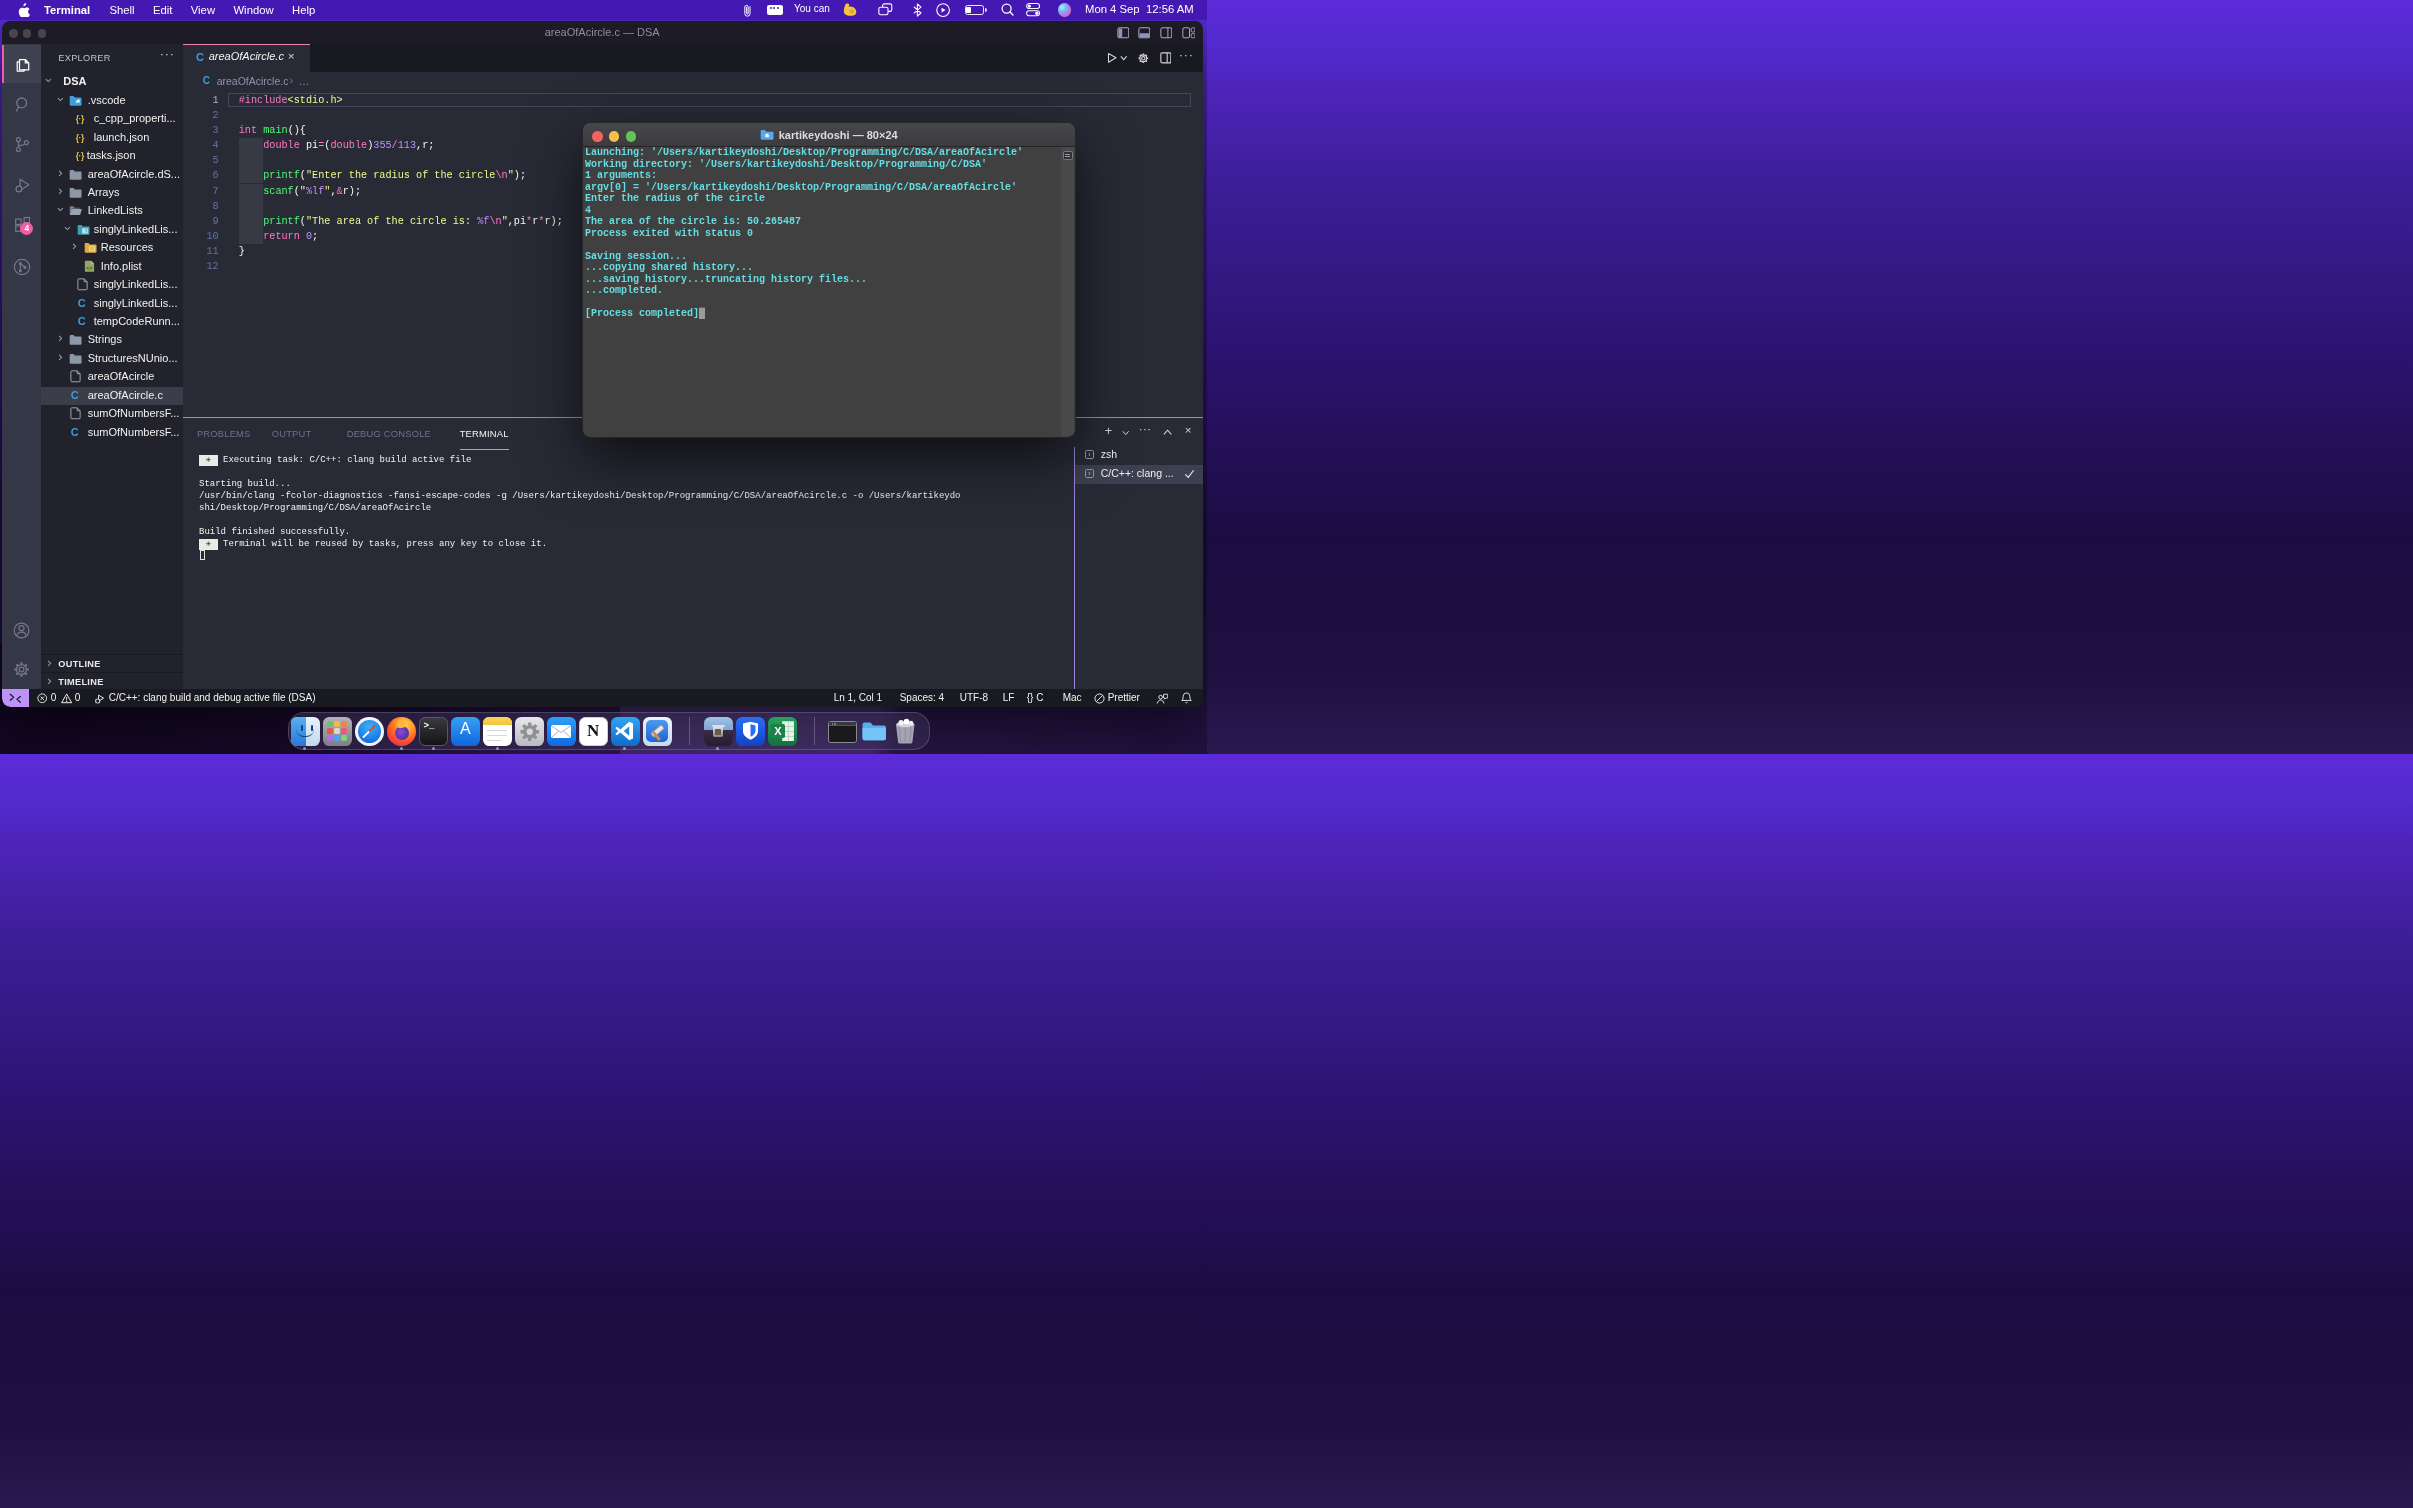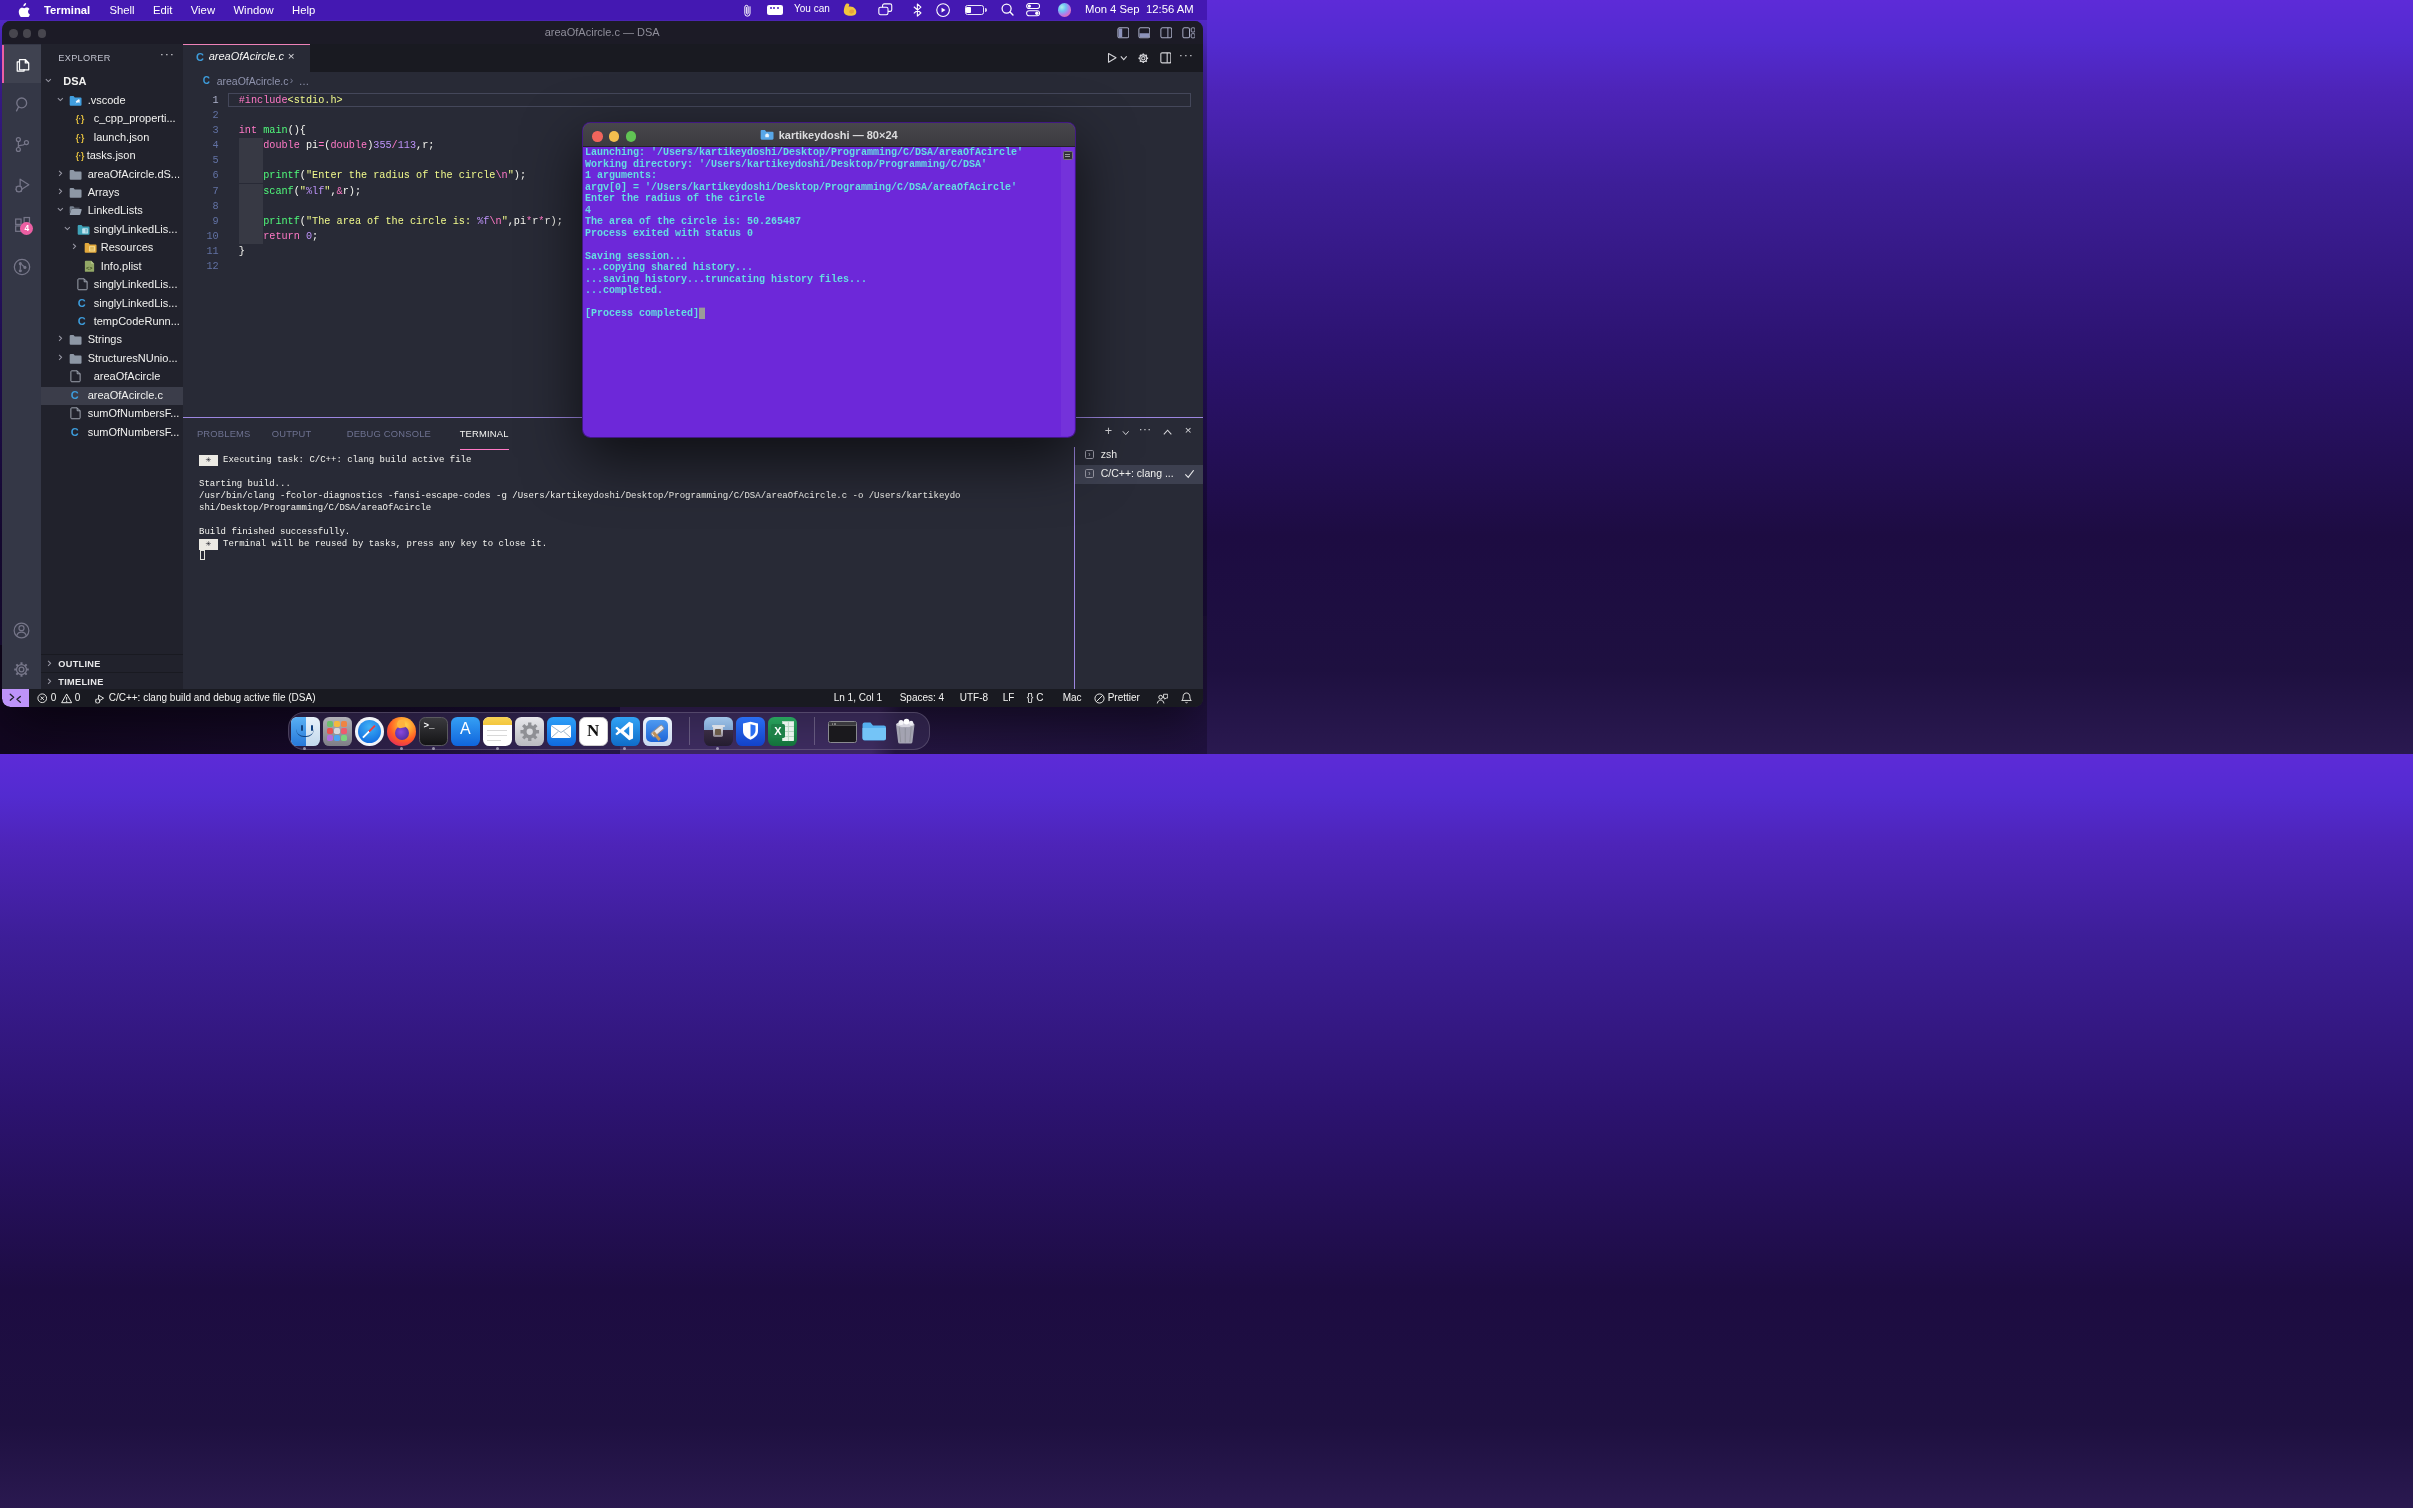--- a/index.html
+++ b/index.html
@@ -64,21 +64,21 @@
   .chevbox { position:absolute; left:10px; top:4.2px; width:9.2px; height:9.2px; border:0.8px solid #9a9aa6; border-radius:1.7px;
     color:#c8c8d0; font-size:6.7px; line-height:8.4px; text-align:center; }
 
   
   .statusbar { position:absolute; left:0; bottom:0; width:100%; height:17.6px; background:#191a21; color:#f4f4f2; font-size:10px; }
   .sb { position:absolute; top:0; height:17.6px; line-height:17.6px; white-space:nowrap; }
   .remote { position:absolute; left:0; bottom:0; width:27px; height:17.6px; background:#bd93f9; border-radius:0 0 0 8.4px; }
 
   
   .mterm { position:absolute; left:582px; top:122px; width:494px; height:316px; border-radius:8.4px;
-    background:#6d28d9; box-shadow:0 21px 59px rgba(0,0,0,.65); overflow:hidden; z-index:20;
+    background:#404040; box-shadow:0 21px 59px rgba(0,0,0,.65); overflow:hidden; z-index:20;
     border:0.8px solid rgba(0,0,0,.4); }
   .mtbar { position:absolute; left:0; top:0; width:100%; height:24px;
     background:linear-gradient(180deg,#47464b 0%,#3c3b40 100%); border-bottom:0.8px solid #252428; }
   .mtl { position:absolute; top:8.2px; width:10.4px; height:10.4px; border-radius:50%; }
   .mtitle { position:absolute; top:0; width:100%; height:24px; line-height:24px; text-align:center;
     color:#dcdcde; font-size:11px; font-weight:700; }
   .mtext { position:absolute; left:585px; top:147px; font-family:Liberation Mono, monospace; font-weight:700;
     font-size:10px; line-height:11.5px; color:#65dde2; white-space:pre; z-index:21; }
 
   
@@ -359,21 +359,21 @@
       <svg class="ficon" style="left:28.5px" width="13.4" height="11.7" viewBox="0 0 16 14">
           <path d="M.8 2.4 q0-1.2 1.2-1.2 h3.4 l1.5 1.8 h6.9 q1.2 0 1.2 1.2 v7.4 q0 1.2-1.2 1.2 H2 q-1.2 0-1.2-1.2 z" fill="#8d97a5"></path>
         </svg>
       <span class="lbl" style="left:47px;">StructuresNUnio...</span>
       </div>
     <div class="row" style="top:324px;">
       <svg class="ficon" style="left:29px;top:2.5px" width="11" height="12.6" viewBox="0 0 13 15">
           <path d="M1 2 q0-1 1-1 h6.5 L12 4.5 v8.5 q0 1-1 1 H2 q-1 0-1-1 z" fill="none" stroke="#a8aeba" stroke-width="1.1"></path>
           <path d="M8.5 1 v3.5 H12" fill="none" stroke="#a8aeba" stroke-width="1.1"></path>
         </svg>
-      <span class="lbl" style="left:53px;">areaOfAcircle</span>
+      <span class="lbl" style="left:47px;">areaOfAcircle</span>
       </div>
     <div class="row" style="top:343px;background:#3b3d4a;">
       <span class="abs cletter" style="left:30px;top:2.5px;">C</span>
       <span class="lbl" style="left:47px;">areaOfAcircle.c</span>
       </div>
     <div class="row" style="top:361px;">
       <svg class="ficon" style="left:29px;top:2.5px" width="11" height="12.6" viewBox="0 0 13 15">
           <path d="M1 2 q0-1 1-1 h6.5 L12 4.5 v8.5 q0 1-1 1 H2 q-1 0-1-1 z" fill="none" stroke="#a8aeba" stroke-width="1.1"></path>
           <path d="M8.5 1 v3.5 H12" fill="none" stroke="#a8aeba" stroke-width="1.1"></path>
         </svg>

